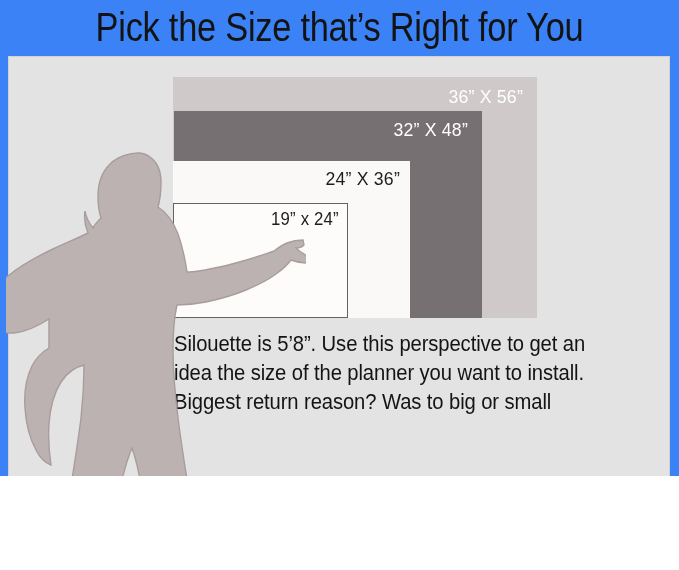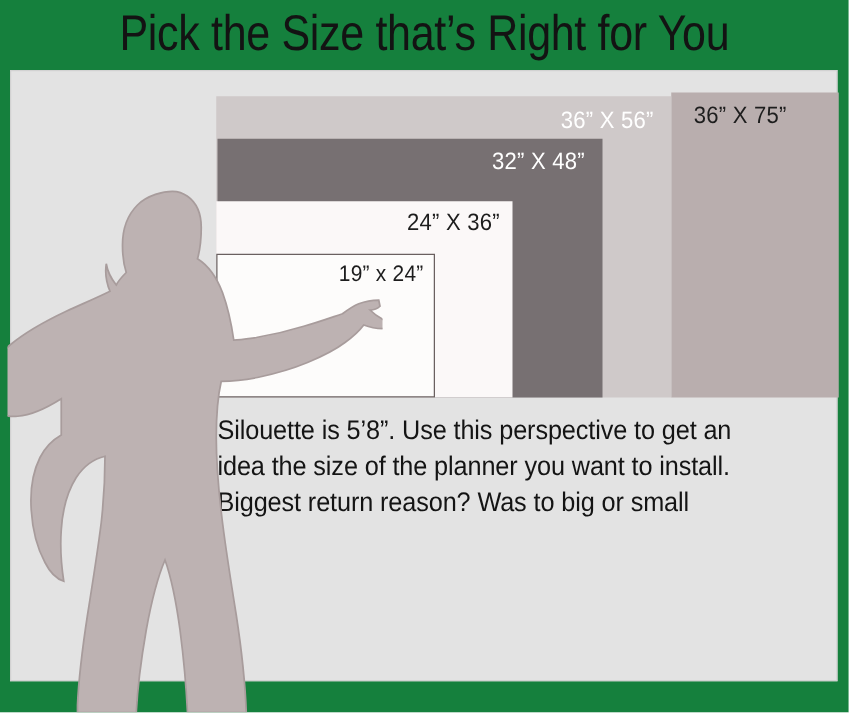--- a/index.html
+++ b/index.html
@@ -6,23 +6,23 @@
     margin: 0;
     padding: 0;
     background: #ffffff;
   }
   body {
     font-family: "Liberation Sans", sans-serif;
   }
   #page {
     position: relative;
     width: 679px;
-    height: 570px;
+    height: 476px;
     overflow: hidden;
-    background: #15803d;
+    background: #3b82f6;
   }
 
   
   #title {
     position: absolute;
     left: 0;
     top: 0;
     width: 679px;
     height: 54px;
     display: flex;
@@ -172,23 +172,20 @@
 </style>
 </head>
 <body>
 
 <div id="page">
 
   <div id="title">Pick the Size that’s Right for You</div>
 
   <div id="panel">
 
-    <div class="size-box" id="box-36x75">
-      <span class="box-label" id="label-36x75">36” X 75”</span>
-    </div>
 
     <div class="size-box" id="box-36x56">
       <span class="box-label" id="label-36x56">36” X 56”</span>
     </div>
 
     <div class="size-box" id="box-32x48">
       <span class="box-label" id="label-32x48">32” X 48”</span>
     </div>
 
     <div class="size-box" id="box-24x36">

